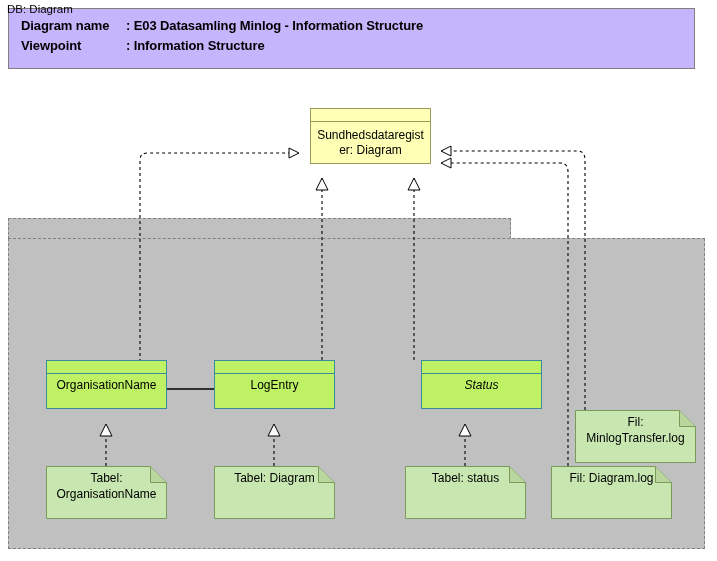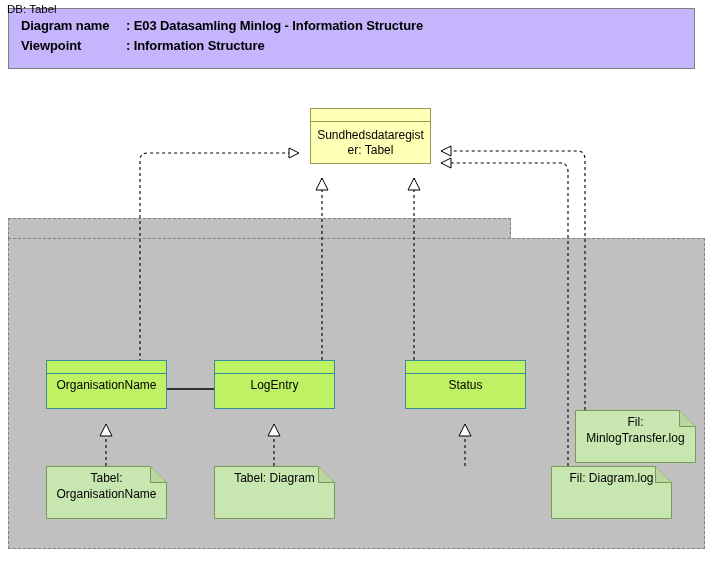--- a/index.html
+++ b/index.html
@@ -170,21 +170,21 @@
 
 <div id="canvas">
 
   <div class="title-block">
     <div class="title-row r1"><span class="lbl">Diagram name</span><span>: E03 Datasamling Minlog - Information Structure</span></div>
     <div class="title-row r2"><span class="lbl">Viewpoint</span><span>: Information Structure</span></div>
   </div>
 
   <div class="group-tab"></div>
   <div class="group-body"></div>
-  <div class="group-tab-label">DB: Tabel</div>
+  <div class="group-tab-label">DB: Diagram</div>
 
   <svg id="wires" viewBox="0 0 717 561" width="717" height="561">
     <defs>
       <marker id="htri-right" markerWidth="12" markerHeight="12" refX="11" refY="6" orient="auto" markerUnits="userSpaceOnUse">
         <path d="M1,1 L11,6 L1,11 Z" fill="#ffffff" stroke="#000000" stroke-width="1"></path>
       </marker>
       <marker id="htri-left" markerWidth="12" markerHeight="12" refX="11" refY="6" orient="auto" markerUnits="userSpaceOnUse">
         <path d="M1,1 L11,6 L1,11 Z" fill="#ffffff" stroke="#000000" stroke-width="1"></path>
       </marker>
       <marker id="htri-up" markerWidth="14" markerHeight="14" refX="13" refY="7" orient="auto" markerUnits="userSpaceOnUse">
@@ -209,54 +209,61 @@
       <path d="M274,466 L274,424" marker-end="url(#htri-up)"></path>
 
       <path d="M465,466 L465,424" marker-end="url(#htri-up)"></path>
     </g>
 
     <line x1="166" y1="389" x2="214" y2="389" stroke="#000000" stroke-width="1.6"></line>
   </svg>
 
   <div class="node node-yellow" style="left:310px; top:108px; width:121px; height:56px;">
     <div class="bar"></div>
-    <div class="txt">Sundhedsdataregister: Tabel</div>
+    <div class="txt">Sundhedsdataregister: Diagram</div>
   </div>
 
   <div class="node node-cyan" style="left:46px; top:360px; width:121px; height:49px;">
     <div class="bar"></div>
     <div class="txt">OrganisationName</div>
   </div>
 
   <div class="node node-cyan" style="left:214px; top:360px; width:121px; height:49px;padding-left:11px;">
     <div class="bar"></div>
     <div class="txt">LogEntry</div>
   </div>
 
-  <div class="node node-cyan" style="left:405px; top:360px; width:121px; height:49px;">
+  <div class="node node-cyan" style="left:421px; top:360px; width:121px; height:49px;font-style:italic;">
     <div class="bar"></div>
     <div class="txt">Status</div>
   </div>
 
   <div class="node node-green" style="left:46px; top:466px; width:121px; height:53px; background:none;">
     <svg class="doc-svg" viewBox="0 0 121 53" preserveAspectRatio="none">
       <path d="M0.5,0.5 L104.5,0.5 L120.5,16.5 L120.5,52.5 L0.5,52.5 Z" fill="#c8e6b0" stroke="#7a9a5a" stroke-width="1"></path>
       <path d="M104.5,0.5 L104.5,16.5 L120.5,16.5" fill="#b8d69e" stroke="#7a9a5a" stroke-width="1"></path>
     </svg>
     <div class="txt">Tabel: OrganisationName</div>
   </div>
 
   <div class="node node-green" style="left:214px; top:466px; width:121px; height:53px; background:none;">
     <svg class="doc-svg" viewBox="0 0 121 53" preserveAspectRatio="none">
       <path d="M0.5,0.5 L104.5,0.5 L120.5,16.5 L120.5,52.5 L0.5,52.5 Z" fill="#c8e6b0" stroke="#7a9a5a" stroke-width="1"></path>
       <path d="M104.5,0.5 L104.5,16.5 L120.5,16.5" fill="#b8d69e" stroke="#7a9a5a" stroke-width="1"></path>
     </svg>
     <div class="txt">Tabel: Diagram</div>
   </div>
 
+  <div class="node node-green" style="left:405px; top:466px; width:121px; height:53px; background:none;">
+    <svg class="doc-svg" viewBox="0 0 121 53" preserveAspectRatio="none">
+      <path d="M0.5,0.5 L104.5,0.5 L120.5,16.5 L120.5,52.5 L0.5,52.5 Z" fill="#c8e6b0" stroke="#7a9a5a" stroke-width="1"></path>
+      <path d="M104.5,0.5 L104.5,16.5 L120.5,16.5" fill="#b8d69e" stroke="#7a9a5a" stroke-width="1"></path>
+    </svg>
+    <div class="txt">Tabel: status</div>
+  </div>
 
   <div class="node node-green" style="left:575px; top:410px; width:121px; height:53px; background:none;">
     <svg class="doc-svg" viewBox="0 0 121 53" preserveAspectRatio="none">
       <path d="M0.5,0.5 L104.5,0.5 L120.5,16.5 L120.5,52.5 L0.5,52.5 Z" fill="#c8e6b0" stroke="#7a9a5a" stroke-width="1"></path>
       <path d="M104.5,0.5 L104.5,16.5 L120.5,16.5" fill="#b8d69e" stroke="#7a9a5a" stroke-width="1"></path>
     </svg>
     <div class="txt">Fil: MinlogTransfer.log</div>
   </div>
 
   <div class="node node-green" style="left:551px; top:466px; width:121px; height:53px; background:none;">

